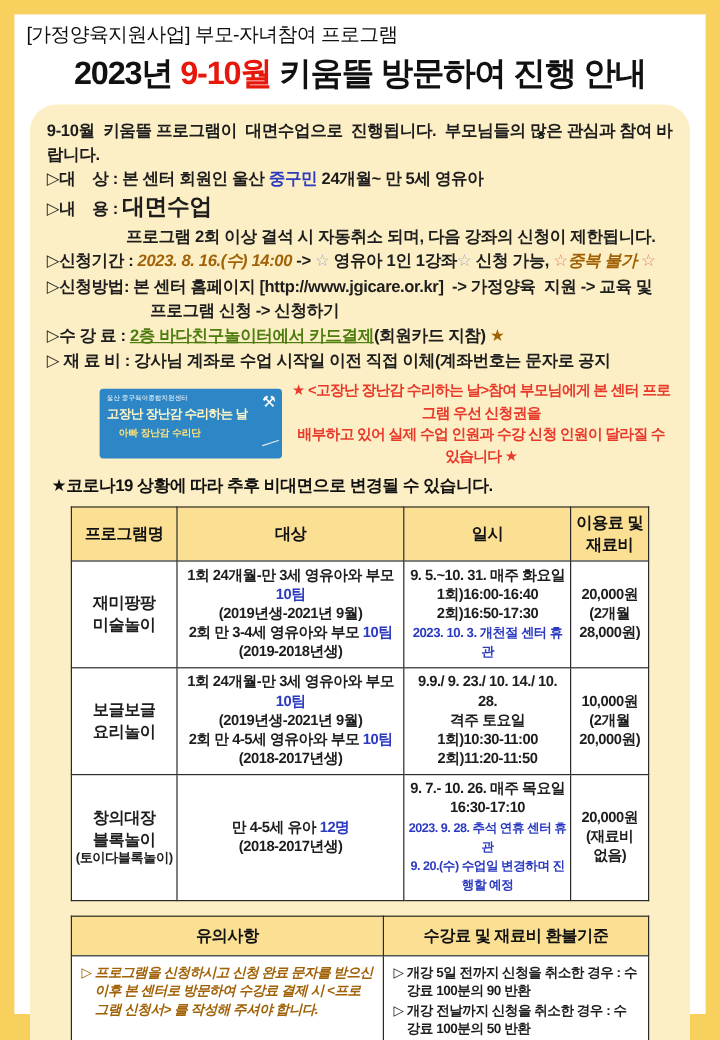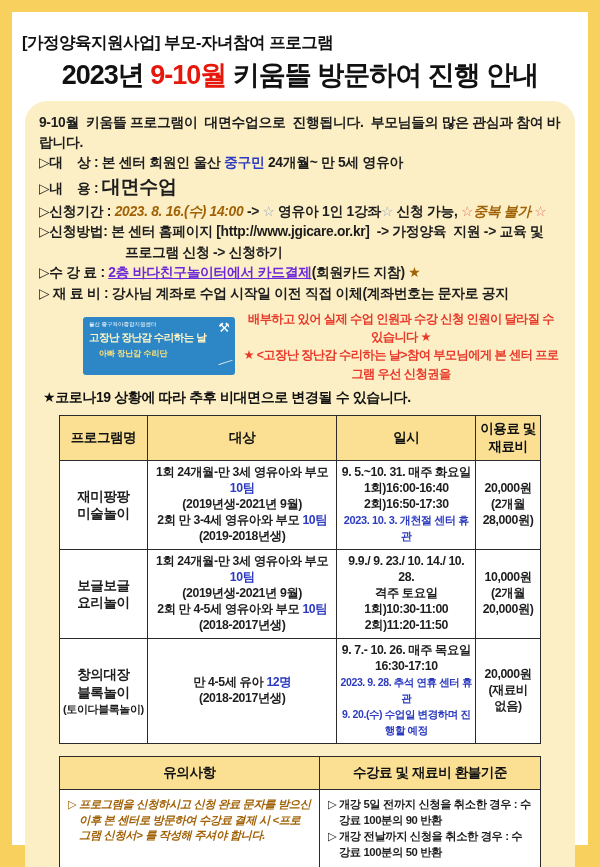--- a/index.html
+++ b/index.html
@@ -1,33 +1,33 @@
 <!DOCTYPE html>
 <html><head>
 <meta charset="utf-8">
 <style>
   html,body{margin:0;padding:0;}
   body{font-family:"Liberation Sans","DejaVu Sans",sans-serif;}
   .canvas{position:relative;width:600px;height:867px;background:#F8D05E;overflow:hidden;}
   .page{position:absolute;left:12px;top:12px;right:12px;bottom:22px;background:#ffffff;display:flex;flex-direction:column;}
   
-  .eyebrow{padding:20px 10px 0 10px;font-size:16.5px;font-weight:700;color:#111;letter-spacing:-0.5px;}
+  .eyebrow{padding:6px 10px 0 10px;font-size:16.5px;font-weight:400;color:#111;letter-spacing:-0.5px;}
   .title{text-align:center;font-size:27px;font-weight:700;color:#111;letter-spacing:-1px;margin:3px 0 8px 0;}
   .title .hl{color:#E6170B;}
   
   .panel{margin:0 13px;background:#FCEFC5;border-radius:22px;padding:12px 14px 10px 14px;flex:0 0 auto;}
   .bl{display:block;white-space:pre-wrap;}
   .intro{font-size:13.8px;font-weight:700;color:#1d1d1d;line-height:1.42;letter-spacing:-0.3px;}
   .intro .bl{margin-bottom:1px;}
   .ind1{padding-left:66px;}
   .ind2{padding-left:86px;}
   .big{font-size:19px;}
   .red{color:#a16207;font-style:italic;}
   .blue{color:#2B3AC0;}
-  .blue-u{color:#6d28d9;text-decoration:underline;}
+  .blue-u{color:#4d7c0f;text-decoration:underline;}
   .star{color:#9AA8CC;}
   .redstar{color:#E87A6E;}
   .sm{font-size:11px;}
   .xs{font-size:10.5px;}
   
   .promo-row{display:flex;align-items:center;margin:6px 0 2px 44px;}
   .promo-box{width:152px;height:58px;background:#2D87C6;border-radius:3px;color:#fff;
     padding:4px 6px;box-sizing:border-box;position:relative;flex:0 0 auto;}
   .promo-org{font-size:5.5px;letter-spacing:0;}
   .promo-main{font-size:10.5px;font-weight:700;color:#FFF6C8;margin-top:3px;letter-spacing:-0.5px;}
@@ -63,38 +63,39 @@
     <div class="eyebrow">[가정양육지원사업] 부모-자녀참여 프로그램</div>
 
     <div class="title"><span>2023년 </span><span class="hl">9-10월</span><span> 키움뜰 방문하여 진행 안내</span></div>
 
     <div class="panel">
 
       <div class="intro">
           <div class="bl"><span>9-10월  키움뜰 프로그램이  대면수업으로  진행됩니다.  부모님들의 많은 관심과 참여 바랍니다.</span></div>
           <div class="bl"><span>▷대    상 : 본 센터 회원인 울산 </span><span class="blue">중구민</span><span> 24개월~ 만 5세 영유아</span></div>
           <div class="bl"><span>▷내    용 : </span><span class="big">대면수업</span></div>
+          <div class="bl ind1"><span>프로그램 2회 이상 결석 시 자동취소 되며, 다음 강좌의 신청이 제한됩니다.</span></div>
           <div class="bl"><span>▷신청기간 : </span><span class="red">2023. 8. 16.(수) 14:00</span><span> -&gt; </span><span class="star">☆</span><span> 영유아 1인 1강좌</span><span class="star">☆</span><span> 신청 가능, </span><span class="redstar">☆</span><span class="red">중복 불가</span><span class="redstar"> ☆</span></div>
           <div class="bl"><span>▷신청방법: 본 센터 홈페이지 [http://www.jgicare.or.kr]  -&gt; 가정양육  지원 -&gt; 교육 및</span></div>
           <div class="bl ind2"><span>프로그램 신청 -&gt; 신청하기</span></div>
           <div class="bl"><span>▷수 강 료 : </span><span class="blue-u">2층 바다친구놀이터에서 카드결제</span><span>(회원카드 지참) </span><span class="red">★</span></div>
           <div class="bl"><span>▷ 재 료 비 : 강사님 계좌로 수업 시작일 이전 직접 이체(계좌번호는 문자로 공지</span></div>
         </div>
 
       <div class="promo-row">
         <div class="promo-box">
           <span class="promo-tool">⚒</span>
           <span class="promo-tool2">╱</span>
           <div class="promo-org">울산 중구육아종합지원센터</div>
           <div class="promo-main">고장난 장난감 수리하는 날</div>
           <div class="promo-sub">아빠 장난감 수리단</div>
         </div>
         <div class="promo-note">
+          <div>★ &lt;고장난 장난감 수리하는 날&gt;참여 부모님에게 본 센터 프로그램 우선 신청권을</div>
           <div>배부하고 있어 실제 수업 인원과 수강 신청 인원이 달라질 수 있습니다 ★</div>
-          <div>★ &lt;고장난 장난감 수리하는 날&gt;참여 부모님에게 본 센터 프로그램 우선 신청권을</div>
         </div>
       </div>
 
       <div class="corona">★코로나19 상황에 따라 추후 비대면으로 변경될 수 있습니다.</div>
 
       <table class="prog-table">
         <tbody>
             <tr class="hdr">
           <th class="c-name">프로그램명</th>
           <th class="c-target">대상</th>

